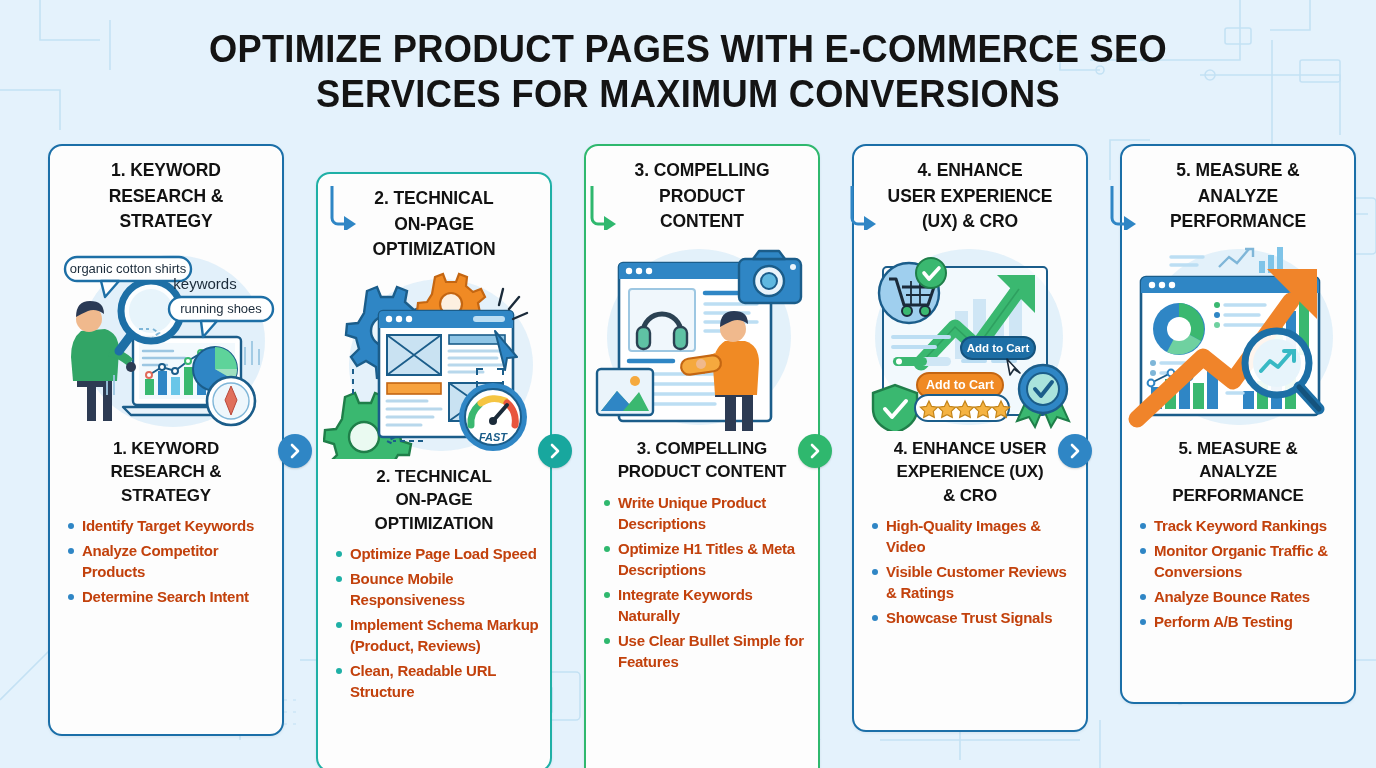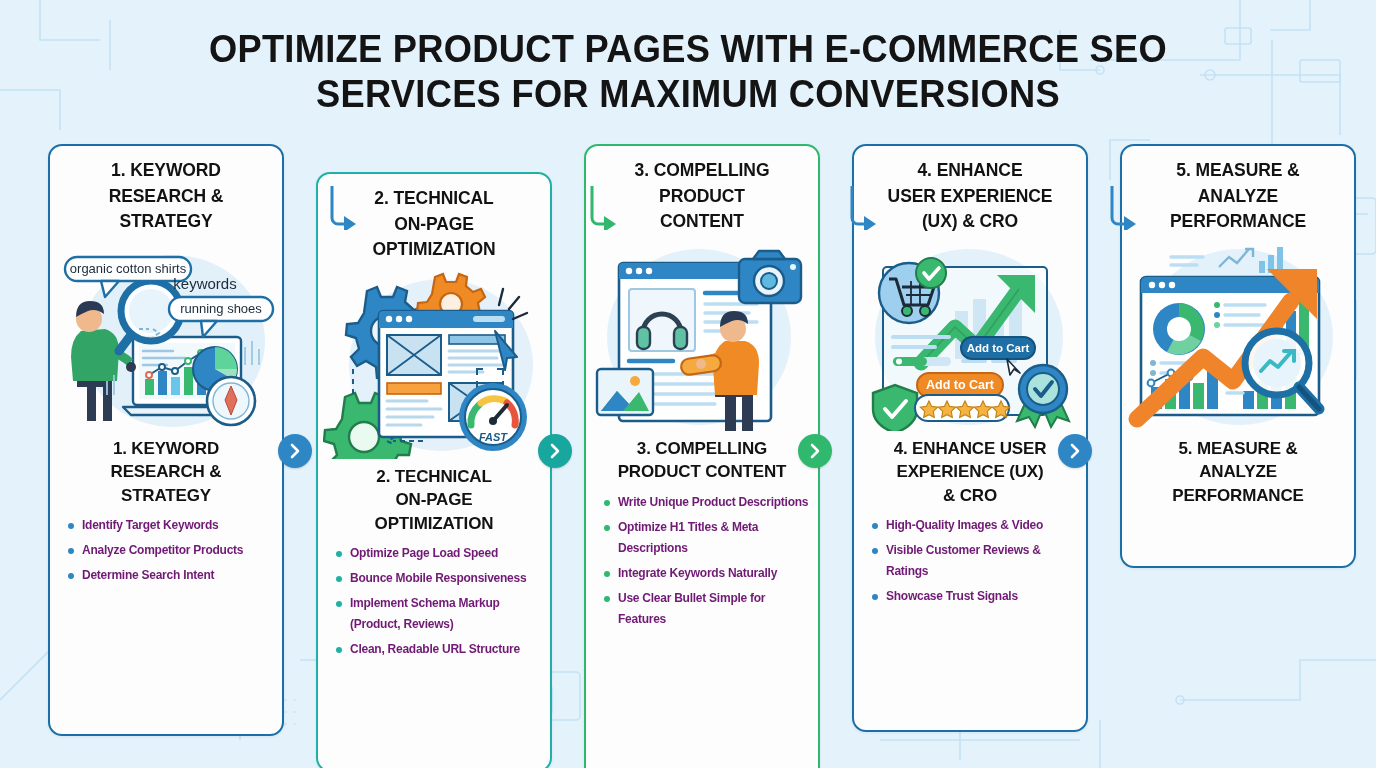--- a/index.html
+++ b/index.html
@@ -55,21 +55,21 @@
     display: flex;
     flex-direction: column;
     align-items: center;
     padding: 12px 8px 10px 8px;
     box-shadow: 0 1px 3px rgba(20,60,90,0.08);
   }
   .card.h1 { height: 592px; }
   .card.h2 { height: 600px; margin-top: 28px; }
   .card.h3 { height: 704px; }
   .card.h4 { height: 588px; }
-  .card.h5 { height: 424px; }
+  .card.h5 { height: 560px; }
 
   .card-head {
     font-size: 17.5px;
     font-weight: 700;
     color: #121212;
     text-align: center;
     line-height: 25.5px;
     letter-spacing: -0.1px;
     margin-bottom: 4px;
     white-space: pre-line;
@@ -94,23 +94,23 @@
     white-space: pre-line;
   }
   .bullets {
     list-style: none;
     margin-top: 8px;
     width: 100%;
     padding-left: 8px;
   }
   .bullets li {
     position: relative;
-    font-size: 12px;
+    font-size: 15px;
     font-weight: 700;
-    color: #701a75;
+    color: #c2410c;
     line-height: 21px;
     padding-left: 16px;
     margin-bottom: 4px;
     letter-spacing: -0.25px;
   }
   .bullets li::before {
     content: "";
     position: absolute;
     left: 2px; top: 8px;
     width: 6px; height: 6px;
@@ -554,20 +554,26 @@
           <circle cx="150" cy="122" r="24" fill="#e7f4fb"></circle>
           <polyline points="134,130 143,120 151,126 165,110" fill="none" stroke="#38b9c4" stroke-width="4" stroke-linecap="round" stroke-linejoin="round"></polyline>
           <path d="M157 110 h10 v10" fill="none" stroke="#38b9c4" stroke-width="4" stroke-linecap="round"></path>
           <path d="M172 146 L192 168" stroke="#1d6fa6" stroke-width="11" stroke-linecap="round"></path>
           <path d="M172 146 L192 168" stroke="#14537d" stroke-width="5" stroke-linecap="round"></path>
         </svg>
       </div>
       <div class="card-sub">5. MEASURE &amp;
 ANALYZE
 PERFORMANCE</div>
+      <ul class="bullets" style="--dot:#2f86c5">
+        <li>Track Keyword Rankings</li>
+        <li>Monitor Organic Traffic &amp; Conversions</li>
+        <li>Analyze Bounce Rates</li>
+        <li>Perform A/B Testing</li>
+      </ul>
     </div>
 
     <div class="feed-arrow" style="left:278px;">
       <svg viewBox="0 0 30 46">
           <path d="M6 2 v32 a6 6 0 0 0 6 6 h8" fill="none" stroke="#2f86c5" stroke-width="3"></path>
           <path d="M18 32 l12 8 l-12 8 z" fill="#2f86c5"></path>
         </svg>
     </div>
     <div class="feed-arrow" style="left:538px;">
       <svg viewBox="0 0 30 46">

